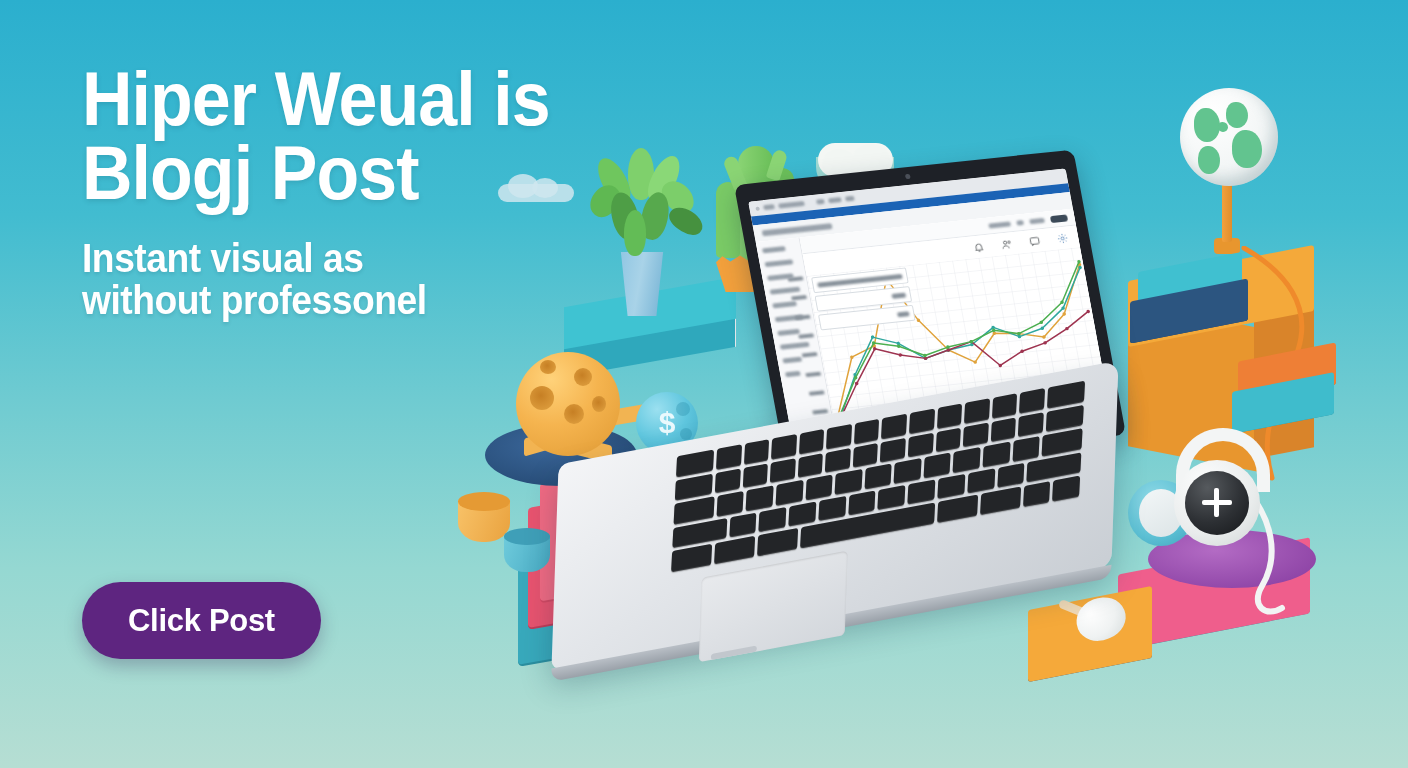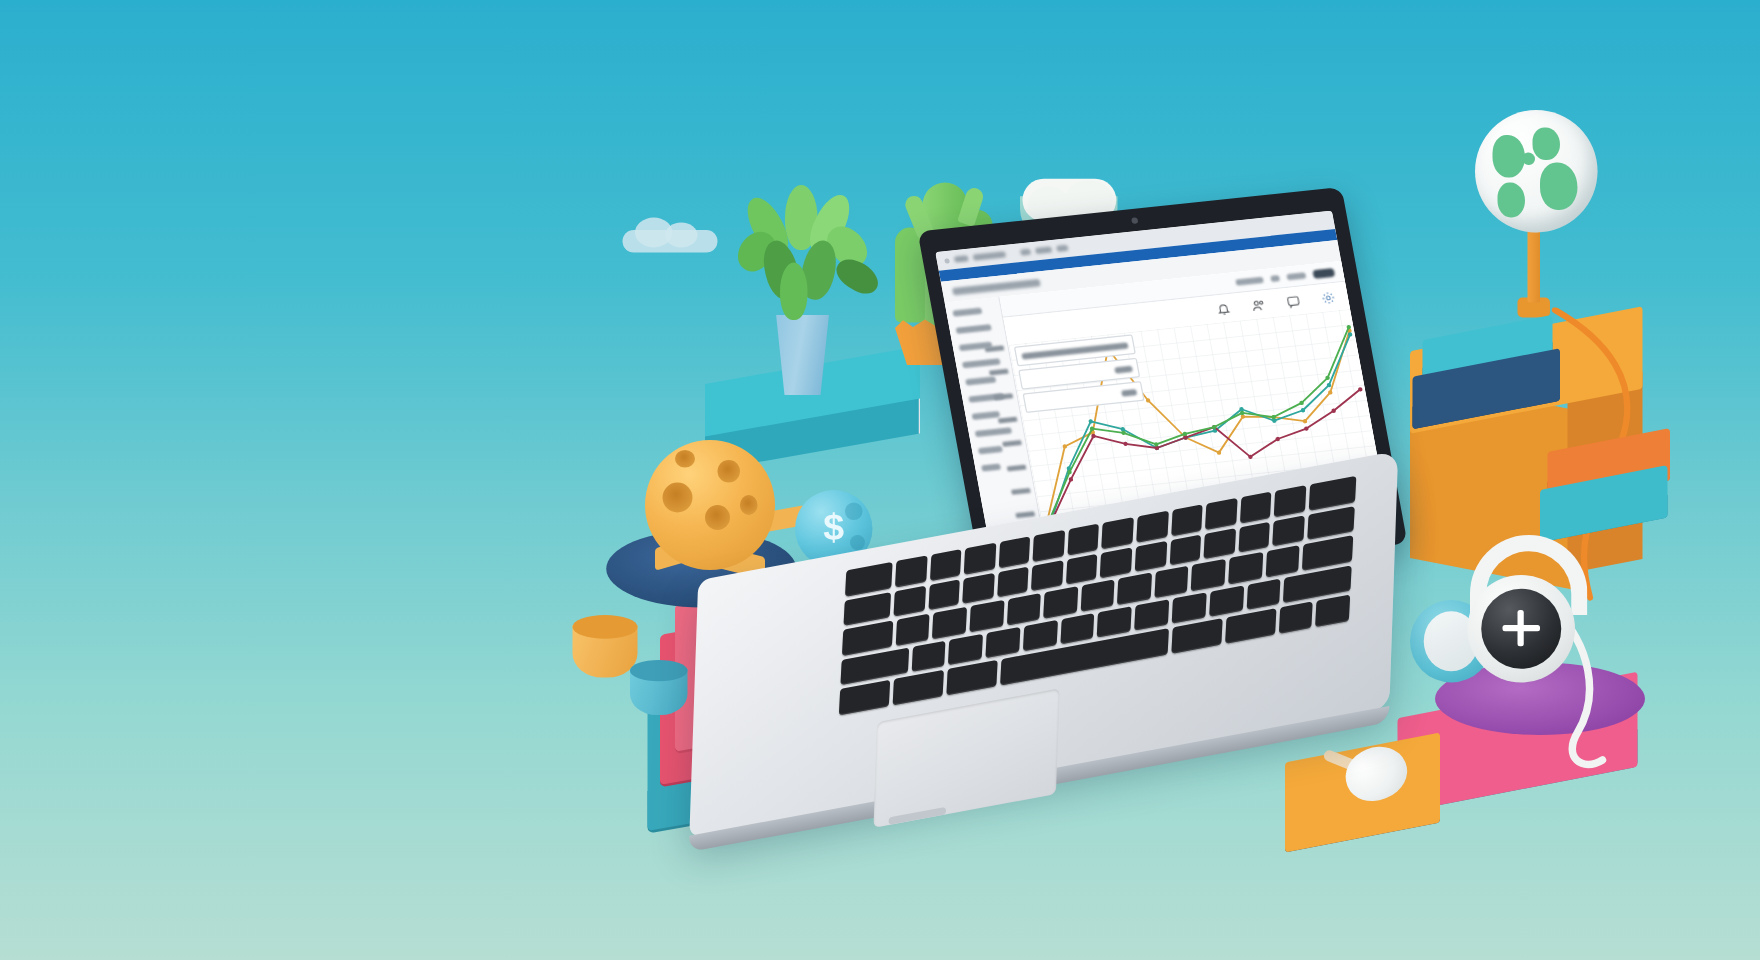--- a/index.html
+++ b/index.html
@@ -625,15 +625,26 @@
             <div class="key w15"></div>
             <div class="key"></div>
             <div class="key"></div>
           </div>
       </div>
       <div class="trackpad"></div>
       <div class="palm-notch"></div>
     </div>
   </div>
 
-
+  <div class="copy">
+    <h1 class="headline">
+      <span>Hiper Weual is</span>
+      <span class="l2">Blogj Post</span>
+    </h1>
+    <p class="subhead">
+      <span>Instant visual as</span>
+      <span>without professonel</span>
+    </p>
+  </div>
+
+  <button class="cta">Click Post</button>
 
 </div>
 
 </body></html>

